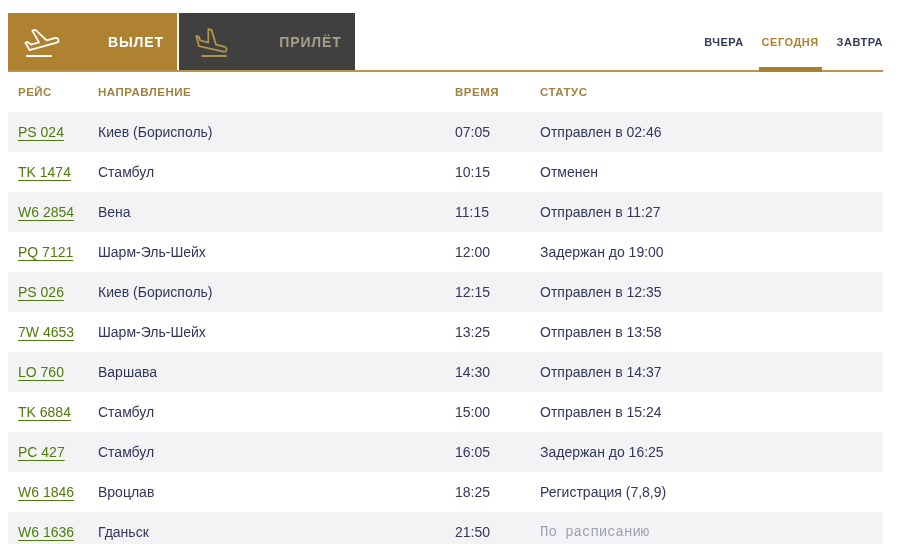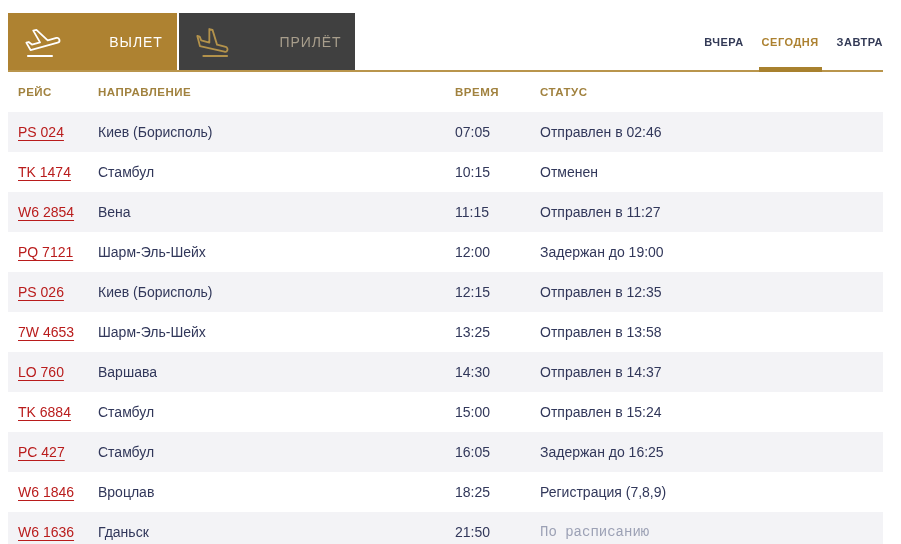--- a/index.html
+++ b/index.html
@@ -35,21 +35,21 @@
   }
   .tab-arrival {
     width: 176px;
     margin-left: 2px;
     background: #404040;
     color: #A89E8C;
   }
   .tab-arrival .tab-icon { color: #B3924B; }
   .tab-label {
     font-size: 14px;
-    font-weight: 400;
+    font-weight: 700;
     letter-spacing: 0.9px;
     text-transform: uppercase;
     padding-left: 32px;
   }
   .tab-icon { display: inline-flex; }
   .tab-icon svg { display: block; }
   
   .date-tabs {
     margin-left: auto;
     display: flex;
@@ -96,21 +96,21 @@
     font-weight: 700;
     letter-spacing: 0.5px;
     text-transform: uppercase;
   }
   .row {
     font-size: 14px;
     color: #31375A;
   }
   .row.alt { background: #F3F3F6; }
   .flight {
-    color: #b91c1c;
+    color: #4d7c0f;
     text-decoration: underline;
     text-underline-offset: 3px;
     text-decoration-thickness: 1px;
     cursor: pointer;
     justify-self: start;
   }
   .status.muted { color: #9CA1B5; font-family: Liberation Mono, monospace; }
 </style>
 </head>
 <body>

